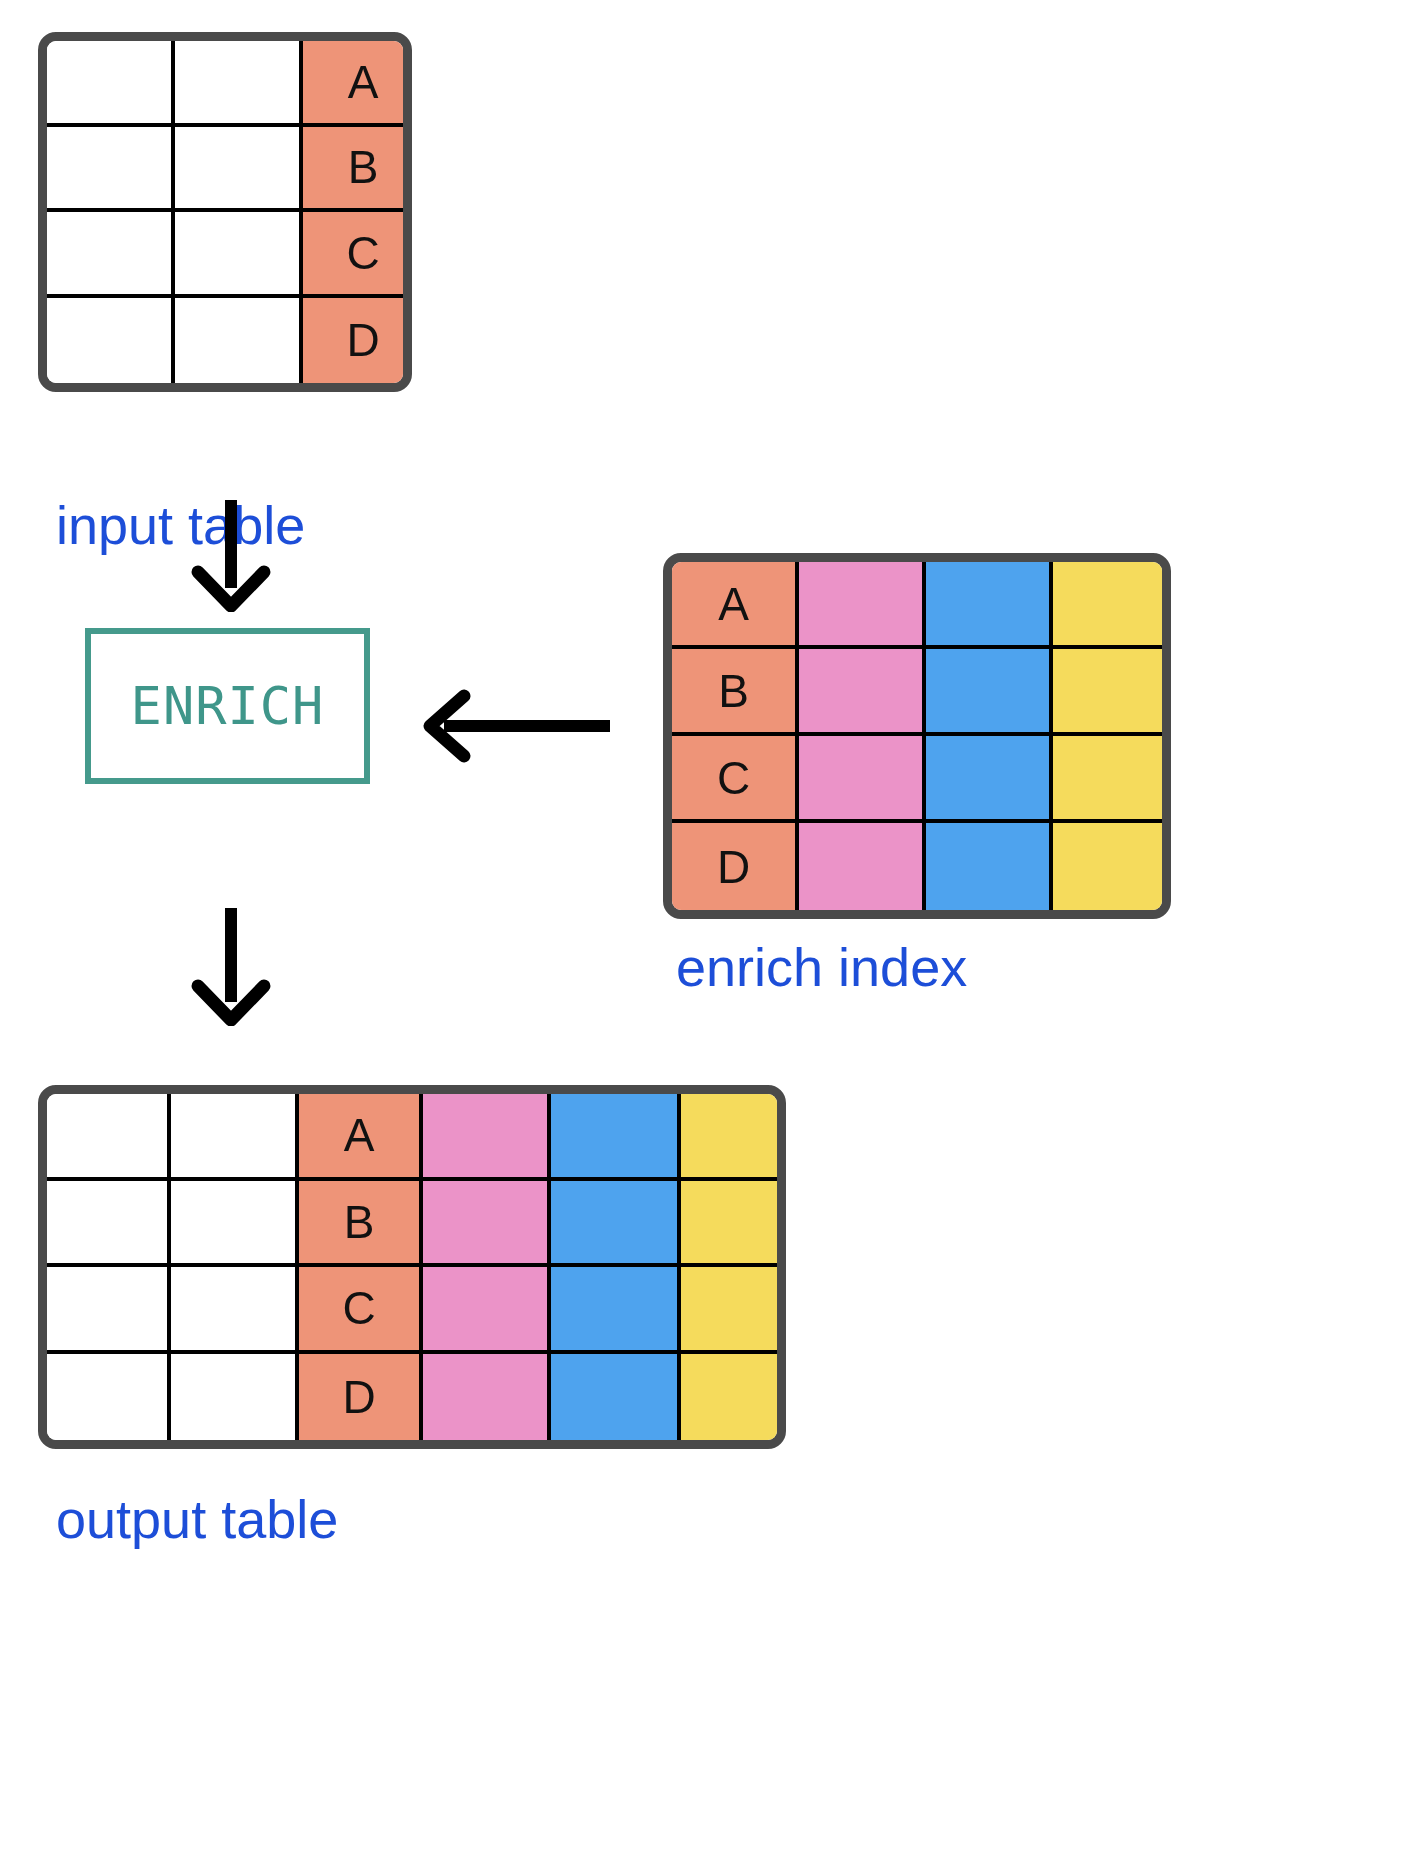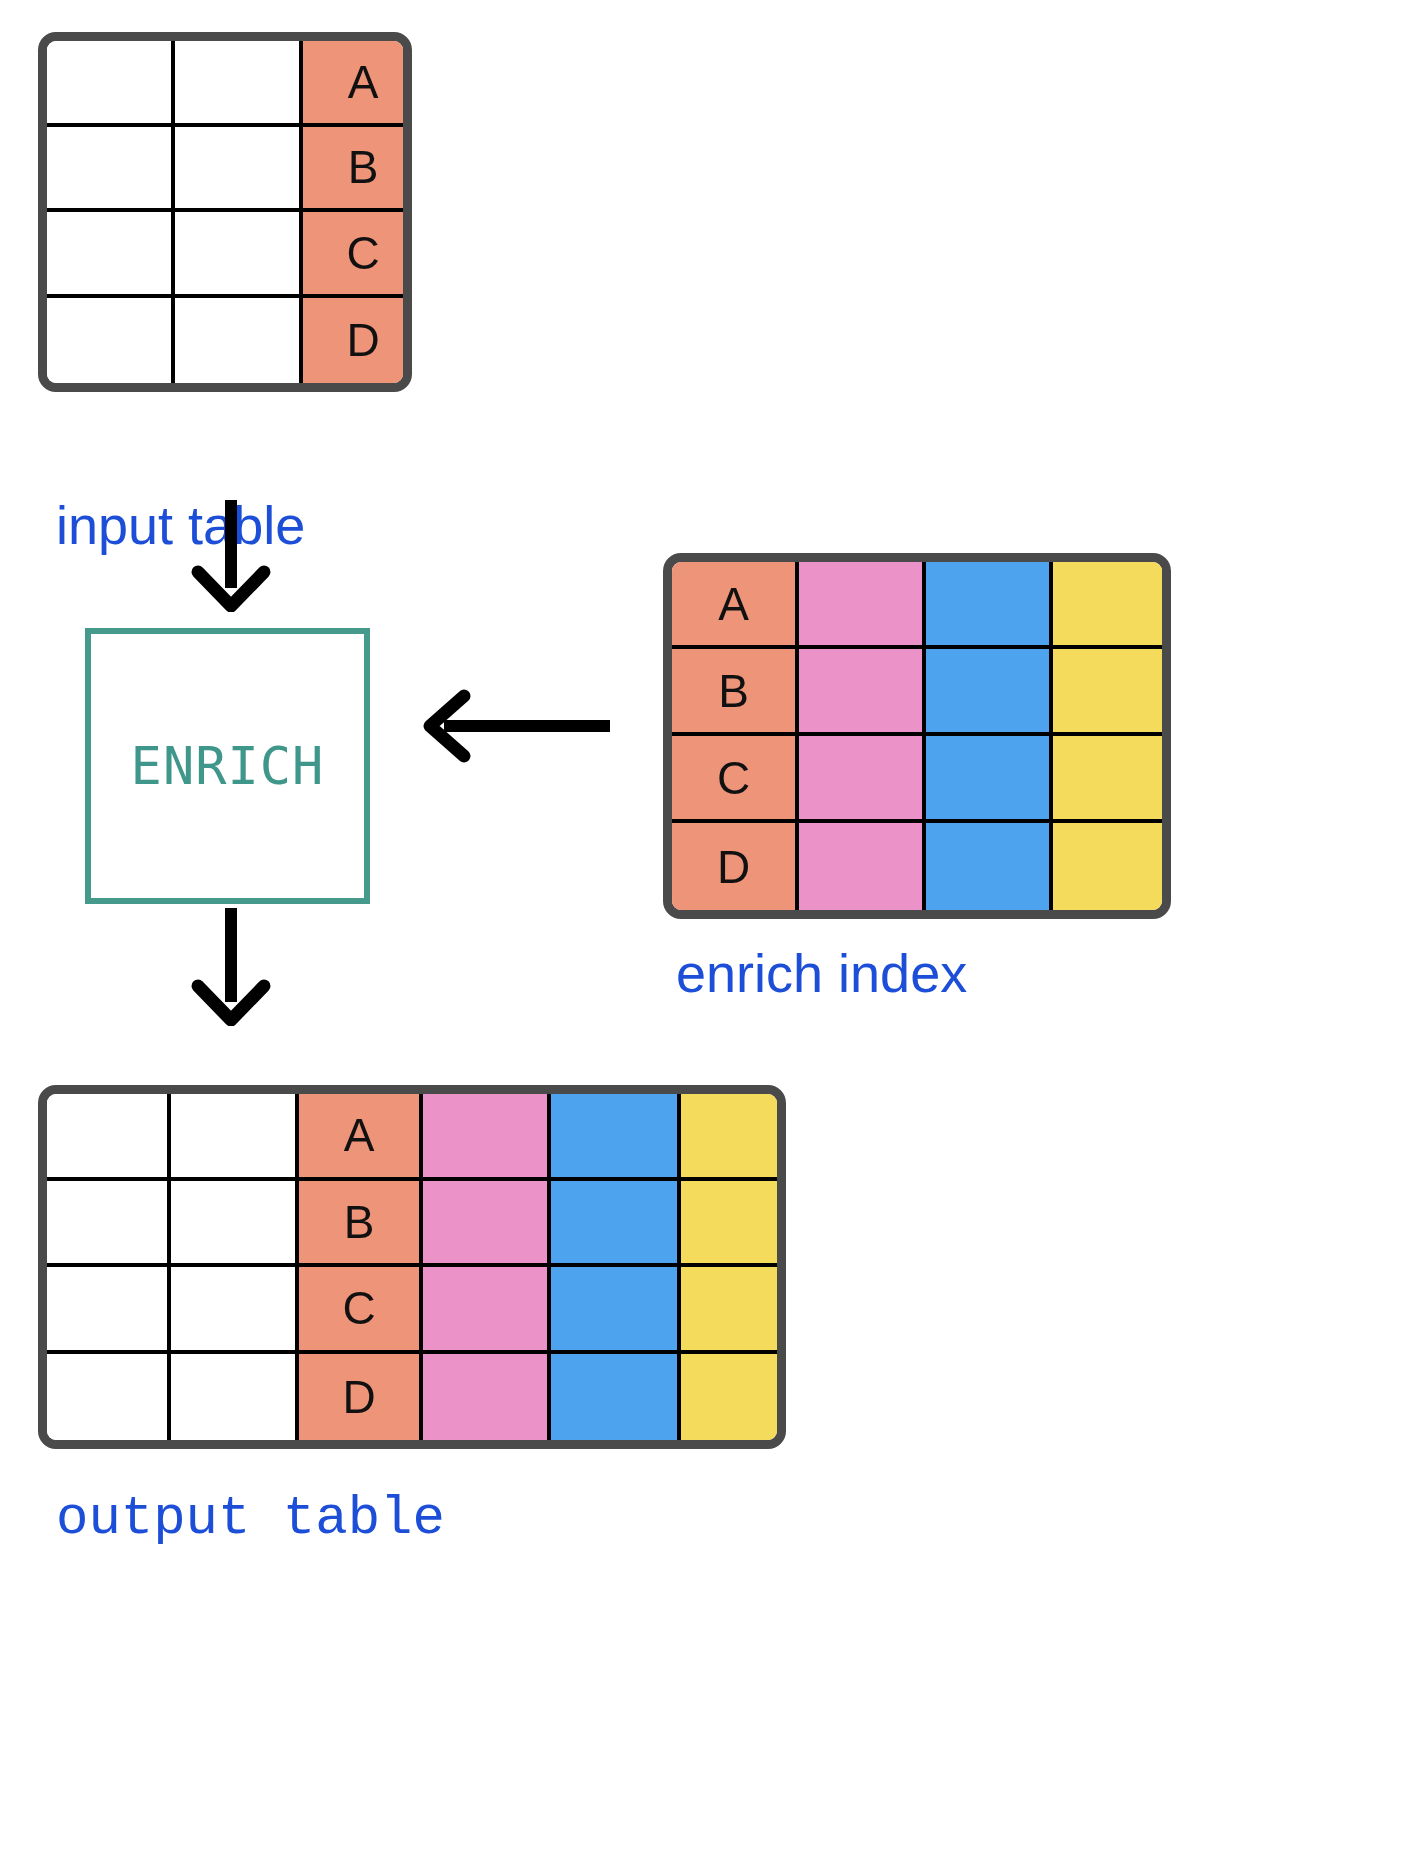--- a/index.html
+++ b/index.html
@@ -116,21 +116,21 @@
   </div>
 <div class="caption" style="left:56px; top:498px;">input table</div>
 
 <div class="arrow" style="left:176px; top:500px; width:110px; height:112px;">
   <svg width="110" height="112" viewBox="0 0 110 112">
     <line x1="55" y1="0" x2="55" y2="88" stroke="#000000" stroke-width="12"></line>
     <path d="M 22 72 L 55 106 L 88 72" fill="none" stroke="#000000" stroke-width="13" stroke-linecap="round" stroke-linejoin="round"></path>
   </svg>
 </div>
 
-<div class="cmd-box" style="left:85px; top:628px; width:285px; height:276px;">
+<div class="cmd-box" style="left:85px; top:628px; width:285px; height:156px;">
   <div class="cmd-line1">ENRICH</div>
 </div>
 
 <div class="arrow" style="left:420px; top:688px; width:190px; height:76px;">
   <svg width="190" height="76" viewBox="0 0 190 76">
     <line x1="190" y1="38" x2="24" y2="38" stroke="#000000" stroke-width="12"></line>
     <path d="M 44 8 L 10 38 L 44 68" fill="none" stroke="#000000" stroke-width="13" stroke-linecap="round" stroke-linejoin="round"></path>
   </svg>
 </div>
 
@@ -153,21 +153,21 @@
       <div class="tcell" style="background: rgb(78, 163, 238); border-right-color: rgb(0, 0, 0); border-bottom-color: rgb(0, 0, 0); flex: 0 0 127px;"></div>
       <div class="tcell" style="background: rgb(245, 219, 92); border-right-color: rgb(0, 0, 0); border-bottom-color: rgb(0, 0, 0); flex: 0 0 127px;"></div>
     </div>
     <div class="trow">
       <div class="tcell" style="background: rgb(238, 148, 120); border-right-color: rgb(0, 0, 0); border-bottom-color: rgb(0, 0, 0); flex: 0 0 127px;">D</div>
       <div class="tcell" style="background: rgb(235, 147, 200); border-right-color: rgb(0, 0, 0); border-bottom-color: rgb(0, 0, 0); flex: 0 0 127px;"></div>
       <div class="tcell" style="background: rgb(78, 163, 238); border-right-color: rgb(0, 0, 0); border-bottom-color: rgb(0, 0, 0); flex: 0 0 127px;"></div>
       <div class="tcell" style="background: rgb(245, 219, 92); border-right-color: rgb(0, 0, 0); border-bottom-color: rgb(0, 0, 0); flex: 0 0 127px;"></div>
     </div>
   </div>
-<div class="caption" style="left:676px; top:940px;margin-top:6px;">enrich index</div>
+<div class="caption" style="left:676px; top:940px;">enrich index</div>
 
 <div class="arrow" style="left:176px; top:908px; width:110px; height:118px;">
   <svg width="110" height="118" viewBox="0 0 110 118">
     <line x1="55" y1="0" x2="55" y2="94" stroke="#000000" stroke-width="12"></line>
     <path d="M 22 78 L 55 112 L 88 78" fill="none" stroke="#000000" stroke-width="13" stroke-linecap="round" stroke-linejoin="round"></path>
   </svg>
 </div>
 
 <div class="tbl" id="output-table" style="border-color: rgb(74, 74, 74);">
     <div class="trow">
@@ -196,13 +196,13 @@
     </div>
     <div class="trow">
       <div class="tcell" style="background: rgb(255, 255, 255); border-right-color: rgb(0, 0, 0); border-bottom-color: rgb(0, 0, 0); flex: 0 0 124px;"></div>
       <div class="tcell" style="background: rgb(255, 255, 255); border-right-color: rgb(0, 0, 0); border-bottom-color: rgb(0, 0, 0); flex: 0 0 128px;"></div>
       <div class="tcell" style="background: rgb(238, 148, 120); border-right-color: rgb(0, 0, 0); border-bottom-color: rgb(0, 0, 0); flex: 0 0 124px;">D</div>
       <div class="tcell" style="background: rgb(235, 147, 200); border-right-color: rgb(0, 0, 0); border-bottom-color: rgb(0, 0, 0); flex: 0 0 128px;"></div>
       <div class="tcell" style="background: rgb(78, 163, 238); border-right-color: rgb(0, 0, 0); border-bottom-color: rgb(0, 0, 0); flex: 0 0 130px;"></div>
       <div class="tcell" style="background: rgb(245, 219, 92); border-right-color: rgb(0, 0, 0); border-bottom-color: rgb(0, 0, 0); flex: 0 0 116px;"></div>
     </div>
   </div>
-<div class="caption" style="left:56px; top:1492px;font-family:Liberation Mono, monospace;">output table</div>
+<div class="caption" style="left:56px; top:1492px;">output table</div>
 
 </body></html>

